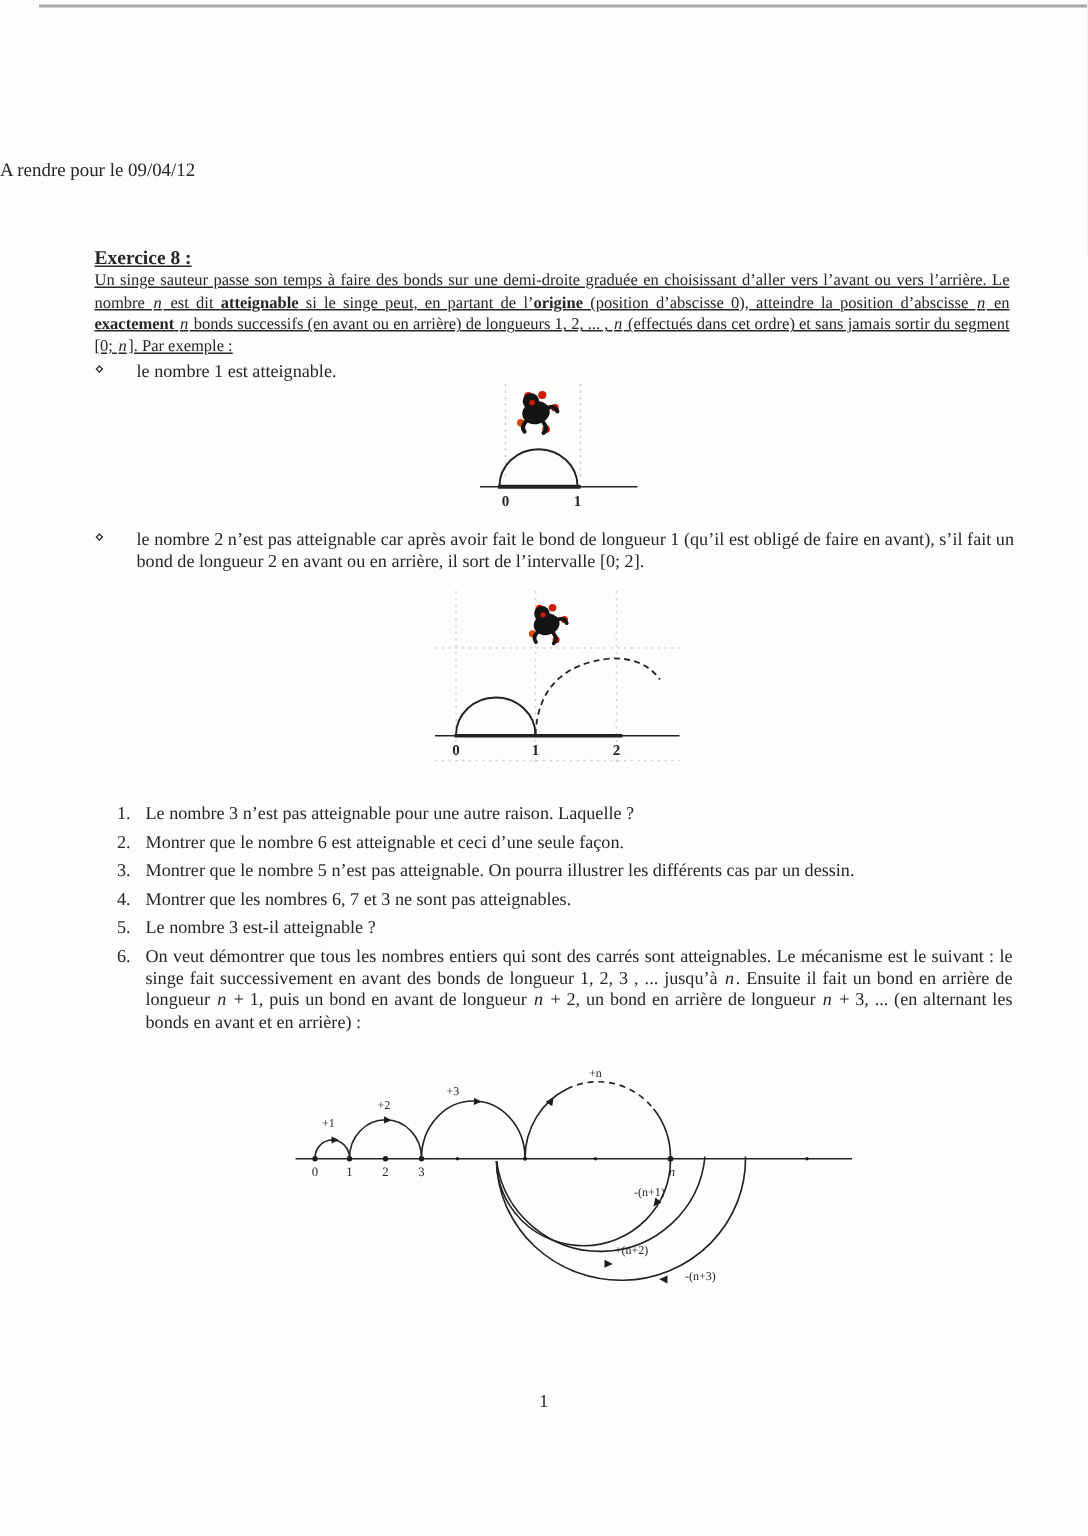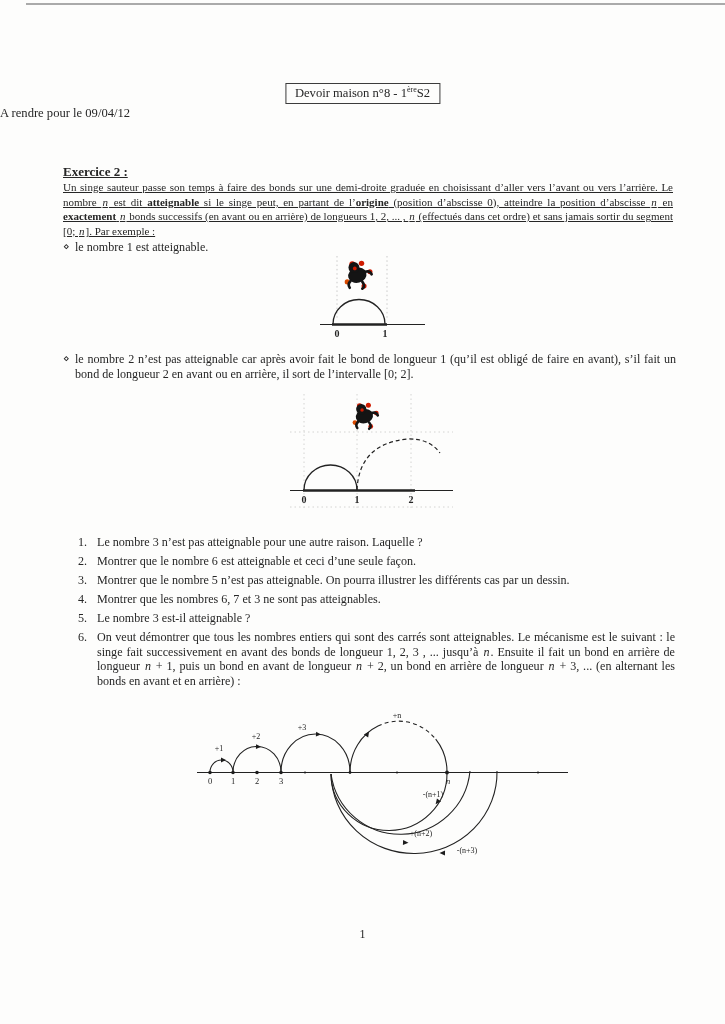--- a/index.html
+++ b/index.html
@@ -23,21 +23,21 @@
   .ex-heading{
     position:absolute;top:164px;left:63px;
     font-weight:bold;font-size:13px;text-decoration:underline;
   }
   .intro{
     position:absolute;top:180px;left:63px;width:610px;
     font-size:11px;line-height:14.6px;text-align:justify;text-decoration:underline;
   }
   .bullet{position:absolute;font-size:12.1px;line-height:14.6px;}
   .bullet .marker{position:absolute;left:0;top:0;font-size:10.5px;}
-  .bullet .btext{display:block;margin-left:12px;text-align:justify;}
+  .bullet .btext{display:block;margin-left:28px;text-align:justify;}
   .bullet1{top:240px;left:63px;width:612px;}
   .bullet2{top:352px;left:63px;width:613px;}
   .fig{position:absolute;}
   .fig1{top:254px;left:300px;}
   .fig2{top:392px;left:288px;}
   .fig3{top:699px;left:190px;}
   .qlist{position:absolute;top:535px;left:78px;width:597px;}
   .q-item{display:flex;margin-bottom:4.4px;font-size:12.1px;line-height:14.6px;}
   .q-num{flex:0 0 19px;}
   .q-text{flex:1;text-align:justify;}
@@ -53,27 +53,24 @@
   .d-label{font-size:8px;}
   .d-tick{font-size:8.5px;}
 </style>
 </head>
 <body>
 
 <div id="page">
 
   <div class="scan-top-line"></div>
 
-  <div class="title-box">
-    <span>Devoir maison n°8 - 1</span><sup>ère</sup><span>S2</span>
-  </div>
 
   <div class="due-line">A rendre pour le 09/04/12</div>
 
-  <div class="ex-heading">Exercice 2 :</div>
+  <div class="ex-heading">Exercice 8 :</div>
 
   <div class="intro"><span>Un singe sauteur passe son temps à faire des bonds sur une demi-droite graduée en choisissant d’aller vers l’avant ou vers l’arrière. Le nombre </span><span class="seg-i">n</span><span> est dit </span><span class="seg-b">atteignable</span><span> si le singe peut, en partant de l’</span><span class="seg-b">origine</span><span> (position d’abscisse 0), atteindre la position d’abscisse </span><span class="seg-i">n</span><span> en </span><span class="seg-b">exactement</span><span> </span><span class="seg-i">n</span><span> bonds successifs (en avant ou en arrière) de longueurs 1, 2, ... , </span><span class="seg-i">n</span><span> (effectués dans cet ordre) et sans jamais sortir du segment [0; </span><span class="seg-i">n</span><span>]. Par exemple :</span></div>
 
   <div class="bullet bullet1">
     <span class="marker">⋄</span>
     <span class="btext">le nombre 1 est atteignable.</span>
   </div>
 
   <svg class="fig fig1" width="150" height="95" viewBox="0 0 150 95">
     <defs>

